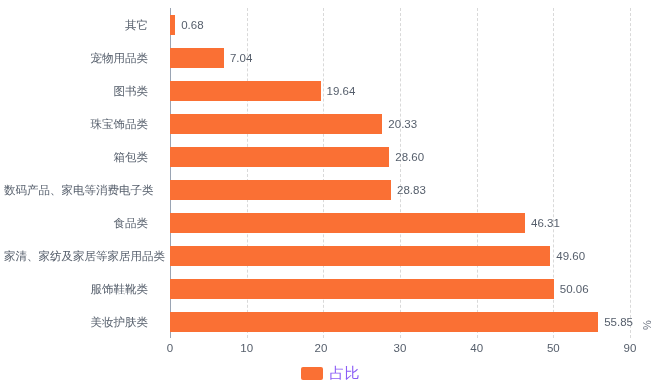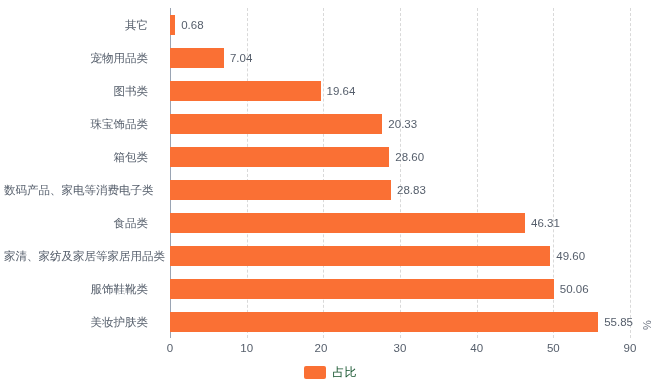--- a/index.html
+++ b/index.html
@@ -122,22 +122,22 @@
     gap: 7px;
   }
   #legend-swatch {
     width: 22px;
     height: 13px;
     border-radius: 2px;
     background: #fa7034;
     display: inline-block;
   }
   #legend-label {
-    font-size: 12px;
-    color: #14532d;
+    font-size: 15px;
+    color: #8b5cf6;
     white-space: nowrap;
   }
 </style>
 </head>
 <body>
 
 <div id="chart-root">
 
   <div id="y-axis-labels">
       <div class="cat-label" style="top: 16.5px;">其它</div>

